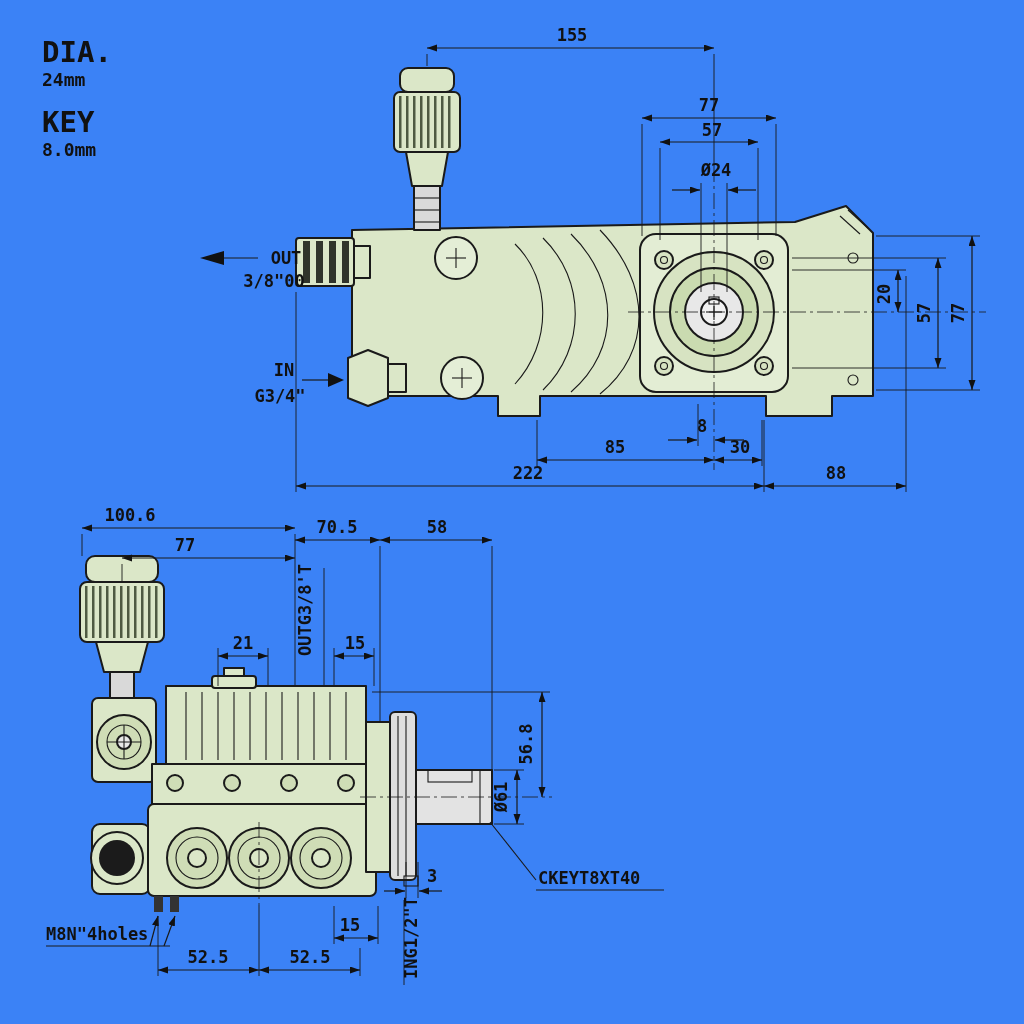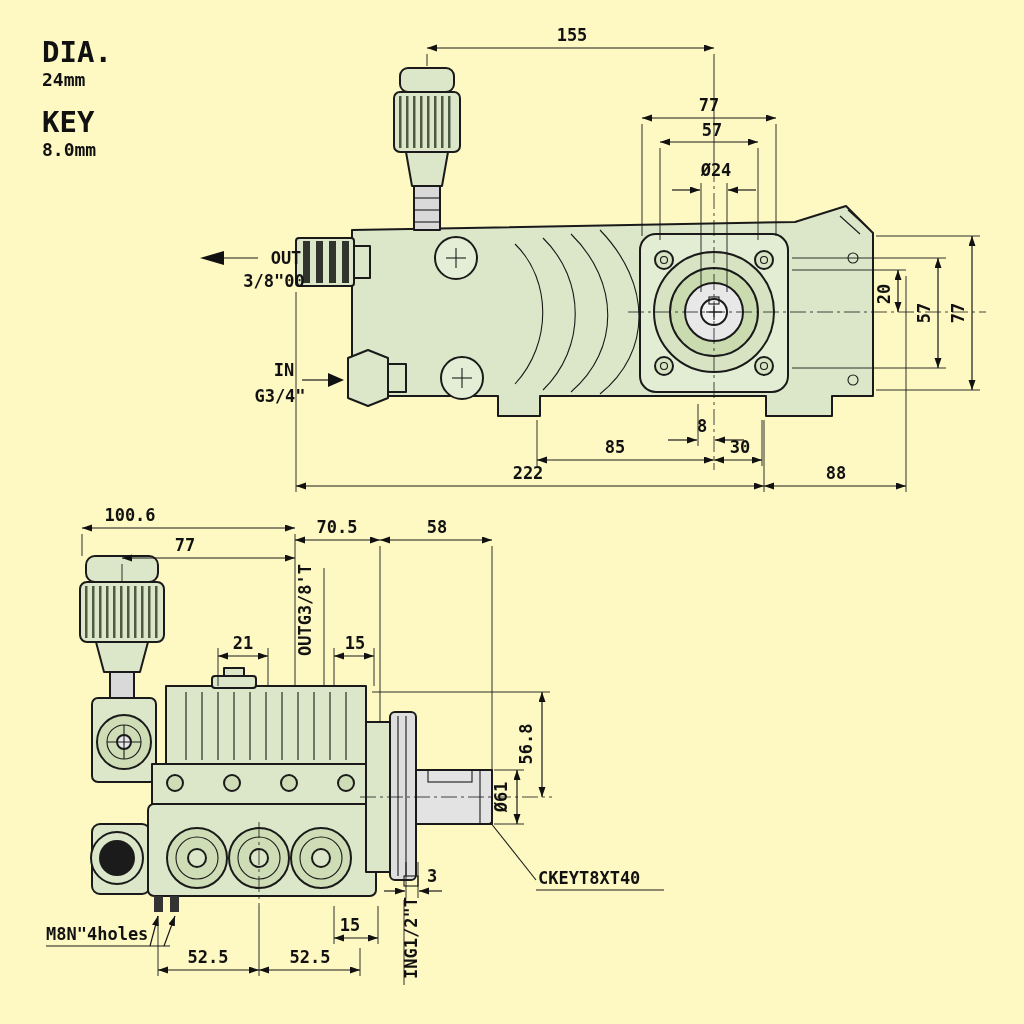--- a/index.html
+++ b/index.html
@@ -1,16 +1,16 @@
 <!DOCTYPE html>
 <html><head>
 <meta charset="utf-8">
 <style>
   html,body{margin:0;padding:0;background:#fff;}
-  .canvas{width:1024px;height:1024px;background:#fef9c3;position:relative;overflow:hidden;
+  .canvas{width:1024px;height:1024px;background:#3b82f6;position:relative;overflow:hidden;
           font-family:"DejaVu Sans Mono", monospace;}
   svg{display:block;}
   .outline{stroke:#1a1a1a;stroke-width:2;stroke-linejoin:round;}
   .thin{stroke:#1a1a1a;stroke-width:1.1;fill:none;}
   .dim{stroke:#1a1a1a;stroke-width:1.2;fill:none;}
   .ext{stroke:#1a1a1a;stroke-width:0.9;fill:none;}
   .cl{stroke:#1a1a1a;stroke-width:0.8;stroke-dasharray:16 4 3 4;fill:none;}
   .ab{marker-start:url(#as);marker-end:url(#ae);}
   .ae{marker-end:url(#ae);}
   .dimtext{font-family:"DejaVu Sans Mono",monospace;font-size:17px;font-weight:bold;fill:#111;text-anchor:middle;}

